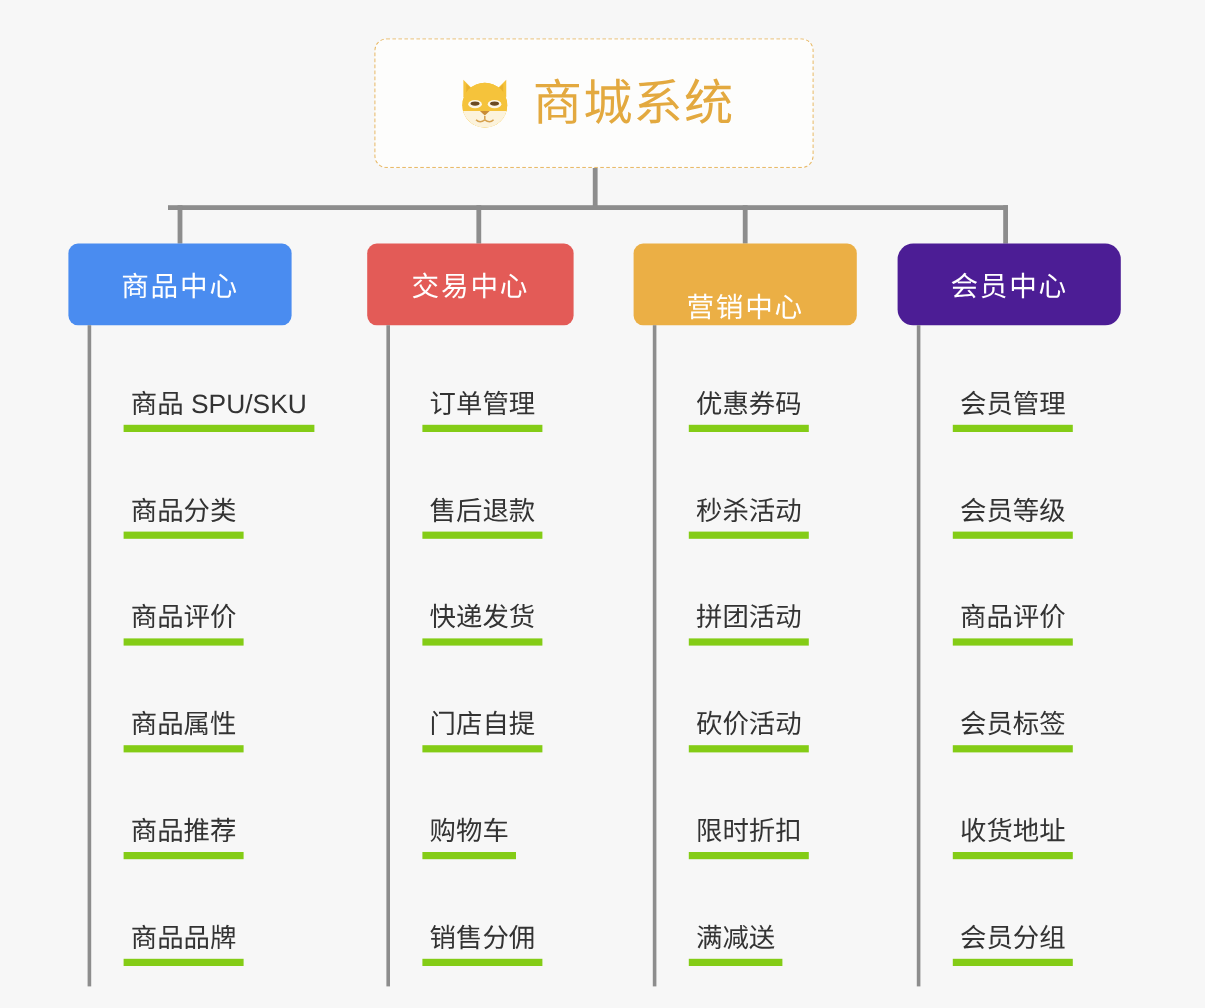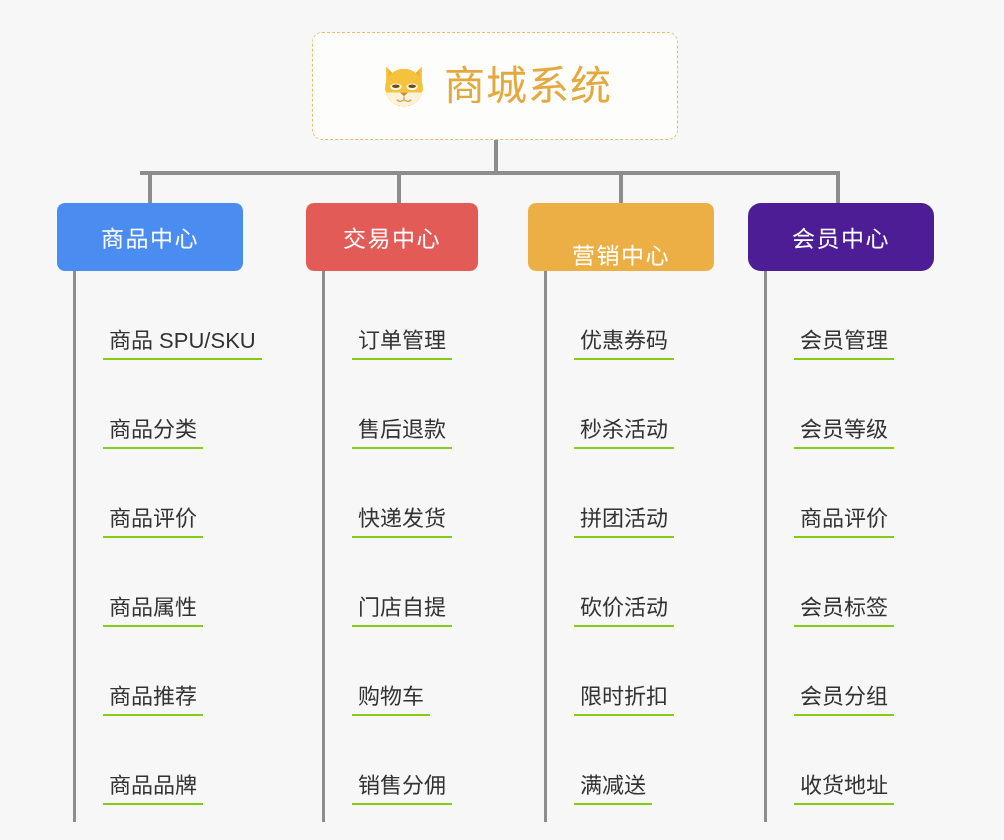--- a/index.html
+++ b/index.html
@@ -114,21 +114,21 @@
     align-items: flex-end;
     padding-left: 30px;
   }
   .leaf-label {
     display: inline-block;
     font-size: 22px;
     color: #333333;
     line-height: 1.15;
     white-space: nowrap;
     padding: 0 6px 5px 6px;
-    border-bottom: 2px solid #84cc16;
+    border-bottom: 6px solid #84cc16;
   }
 </style>
 </head>
 <body style="background: rgb(247, 247, 247);">
 
 <div id="mindmap">
 
   <div class="root-node" style="border-color: rgb(233, 187, 106);">
     <svg class="root-emoji" viewBox="0 0 64 64" aria-hidden="true">
       <path d="M10 8 L10 26 L22 20 Z" fill="#f5c33b"></path>
@@ -244,20 +244,20 @@
     <div class="leaf">
         <span class="leaf-label">会员等级</span>
       </div>
     <div class="leaf">
         <span class="leaf-label">商品评价</span>
       </div>
     <div class="leaf">
         <span class="leaf-label">会员标签</span>
       </div>
     <div class="leaf">
+        <span class="leaf-label">收货地址</span>
+      </div>
+    <div class="leaf">
         <span class="leaf-label">会员分组</span>
       </div>
-    <div class="leaf">
-        <span class="leaf-label">收货地址</span>
-      </div>
   </div>
 
 </div>
 
 </body></html>

